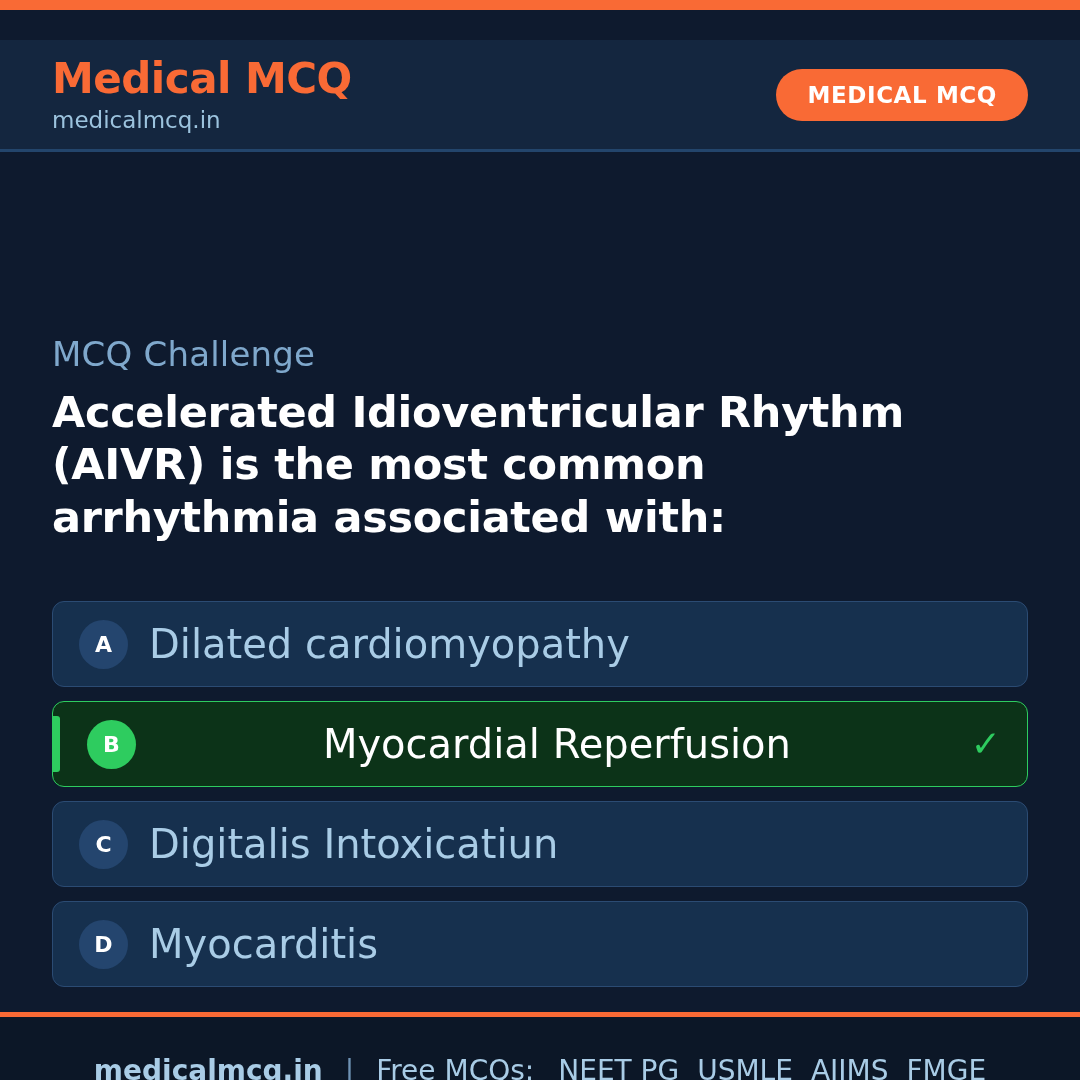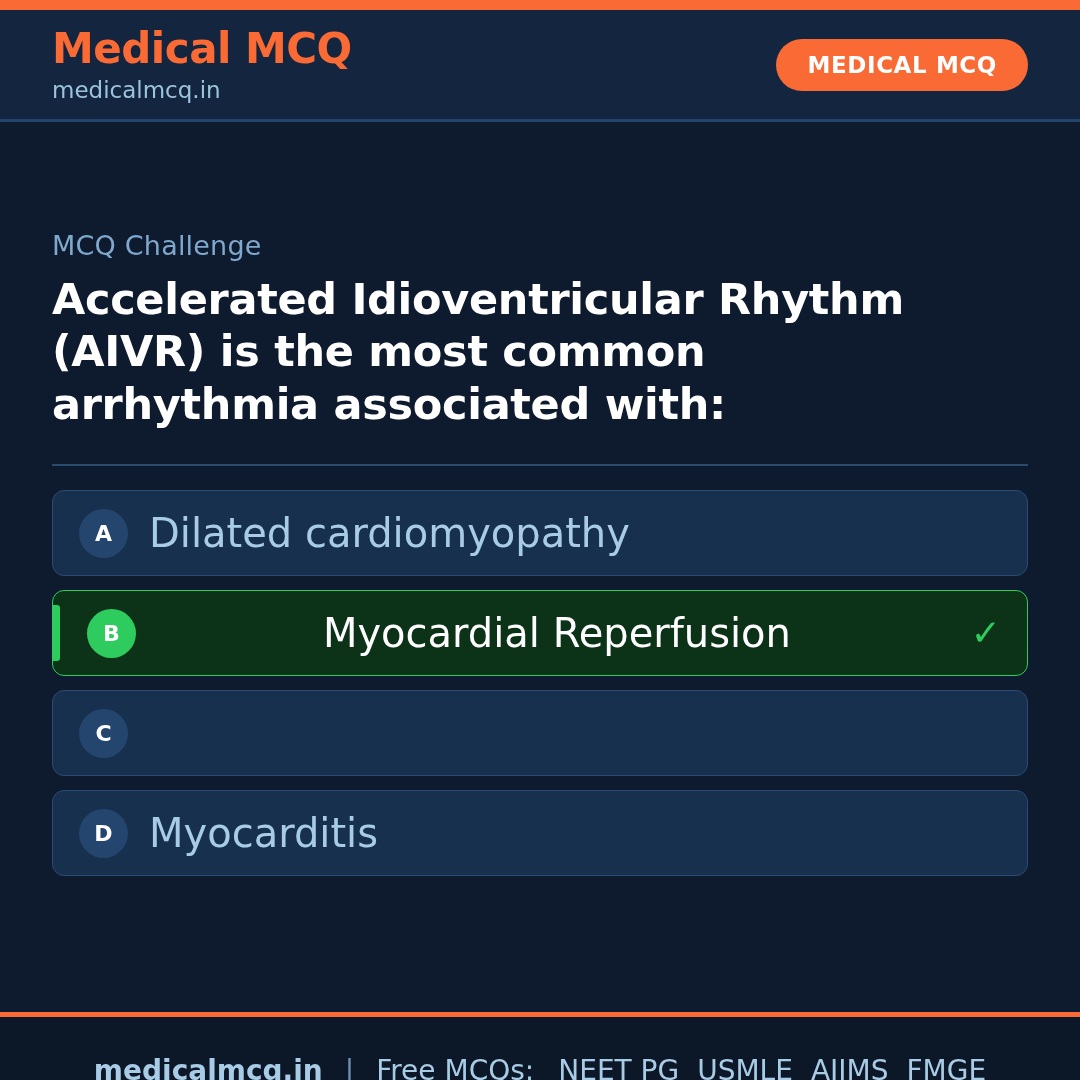--- a/index.html
+++ b/index.html
@@ -16,20 +16,21 @@
     position: relative;
   }
 
   .page {
     width: 1080px;
     height: 1080px;
     display: flex;
     flex-direction: column;
     background: #0e1a2e;
     position: relative;
+    gap: 30px;
   }
 
   
   .top-rule {
     height: 10px;
     width: 100%;
     background: #f96a35;
     flex: 0 0 auto;
   }
 
@@ -84,24 +85,25 @@
   .main {
     flex: 1 1 auto;
     padding: 108px 52px 0 52px;
     display: flex;
     flex-direction: column;
     min-height: 0;
   }
 
   .eyebrow {
     color: #7fa8cc;
-    font-size: 27px;
+    font-size: 34px;
     font-weight: normal;
     letter-spacing: 0.2px;
     margin-bottom: 12px;
+    margin-top: 44px;
   }
 
   .question {
     color: #ffffff;
     font-size: 43px;
     font-weight: bold;
     line-height: 1.22;
     letter-spacing: -0.3px;
     max-width: 930px;
   }
@@ -274,20 +276,21 @@
       <div class="option correct">
         <div class="accent-bar"></div>
         <div class="opt-badge">B</div>
         <div class="opt-text">Myocardial Reperfusion</div>
         <div class="opt-check">✓</div>
       </div>
 
       <div class="option">
 
         <div class="opt-badge">C</div>
+        <div class="opt-text">Digitalis Intoxicatiun</div>
         <div class="opt-check">✓</div>
       </div>
 
       <div class="option">
 
         <div class="opt-badge">D</div>
         <div class="opt-text">Myocarditis</div>
         <div class="opt-check">✓</div>
       </div>
 

